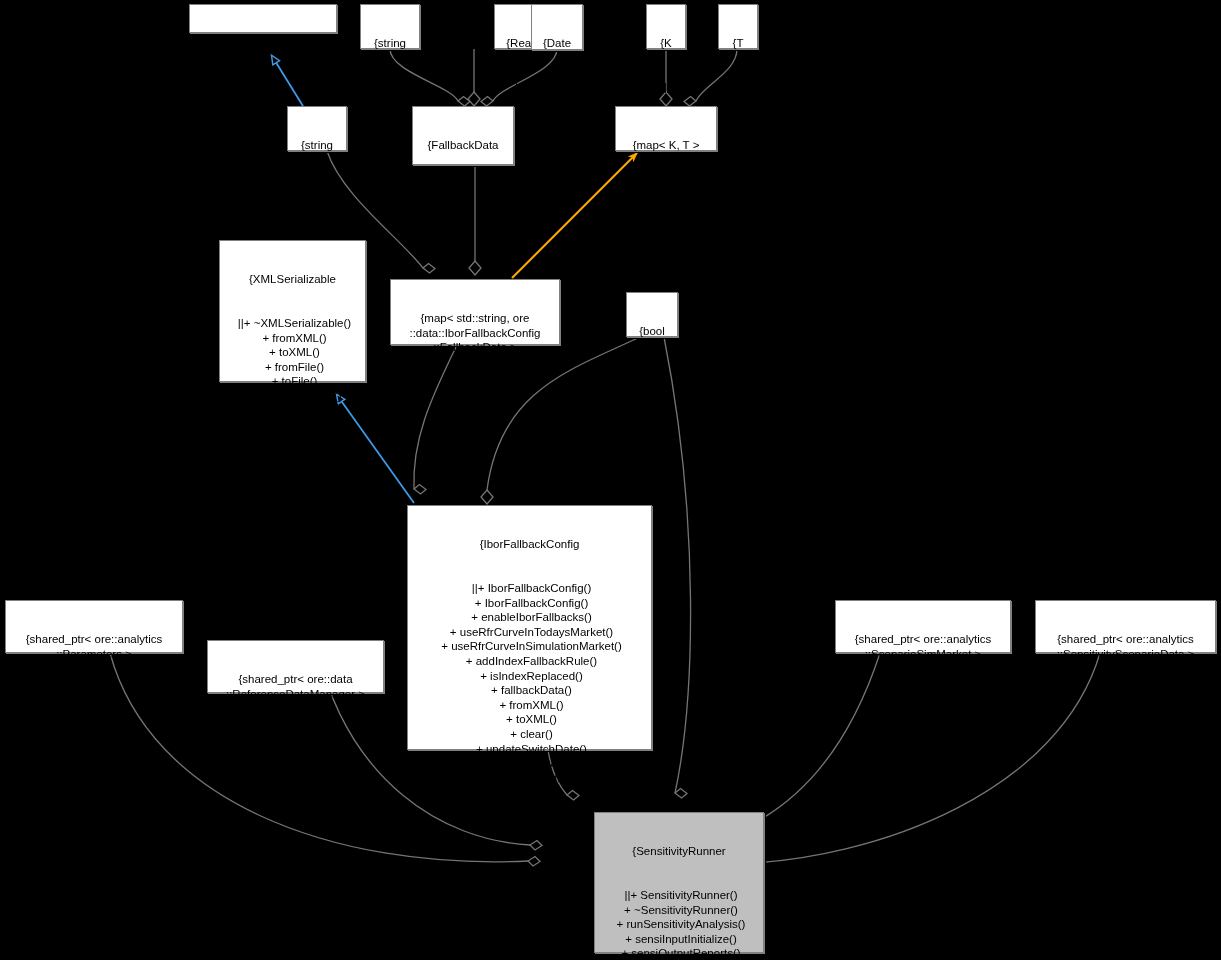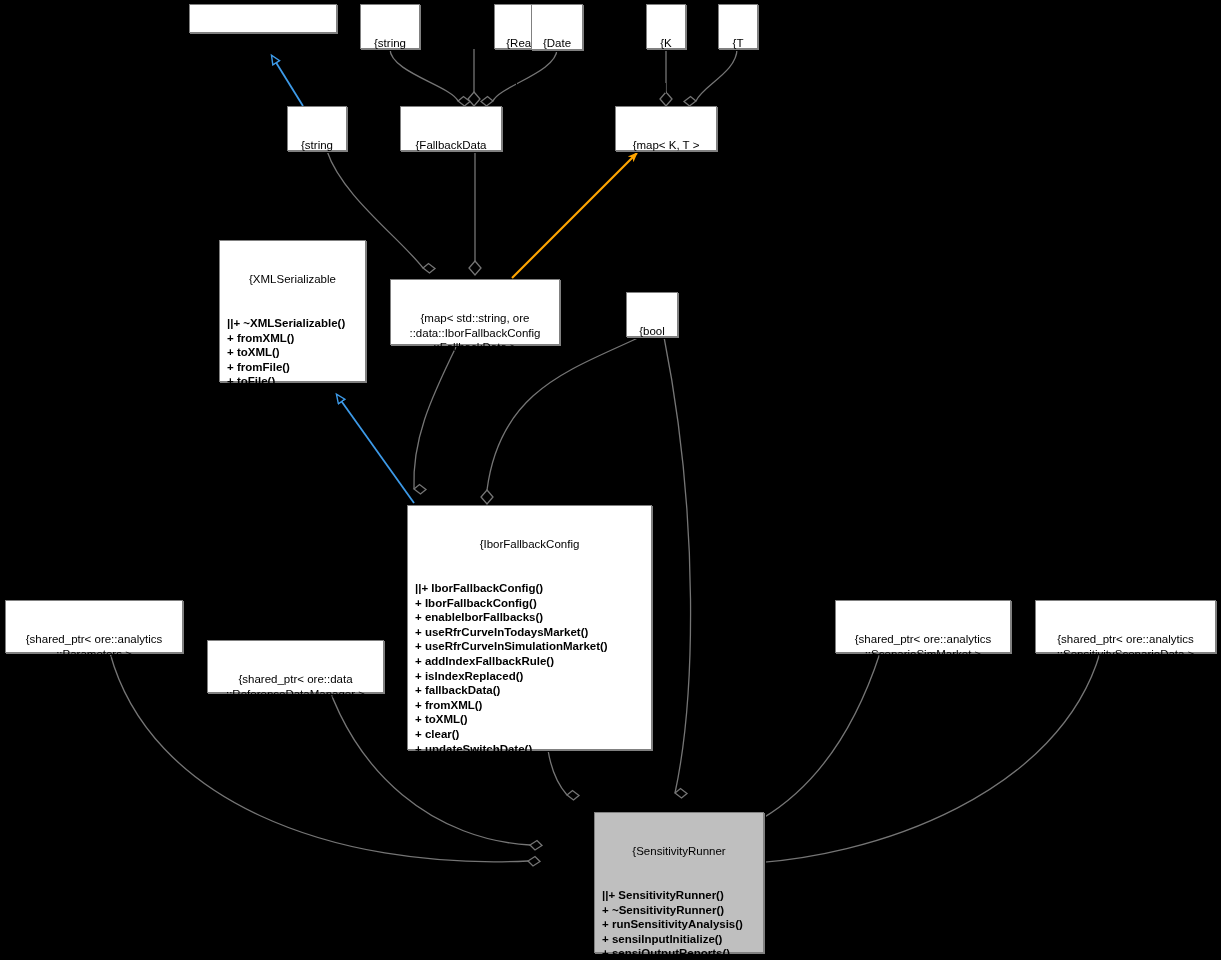--- a/index.html
+++ b/index.html
@@ -41,23 +41,22 @@
   .node.filled {
     background: #bfbfbf;
     margin-left: 48px;
   }
   .node .title {
     display: block;
     text-align: center;
   }
   .node .members {
     display: block;
-    text-align: left;
+    text-align: center;
     padding-left: 4px;
-    font-weight: bold;
   }
   .node .brace {
     display: block;
     text-align: center;
   }
   .node .mline { display: block; }
 </style>
 </head>
 <body>
 
@@ -188,21 +187,21 @@
   <div class="node" style="left:718px; top:4px; width:40px; height:45px;">
     <span class="title">{T</span>
     <span class="brace">||}</span>
   </div>
 
   <div class="node" style="left:287px; top:106px; width:60px; height:45px;">
     <span class="title">{string</span>
     <span class="brace">||}</span>
   </div>
 
-  <div class="node" style="left:400px; top:106px; width:102px; height:45px;">
+  <div class="node" style="left:412px; top:106px; width:102px; height:59px;">
     <span class="title">{FallbackData</span>
     <span class="brace">||}</span>
   </div>
 
   <div class="node" style="left:615px; top:106px; width:102px; height:45px;">
     <span class="title">{map&lt; K, T &gt;</span>
     <span class="brace">||}</span>
   </div>
 
   <div class="node" style="left:219px; top:240px; width:147px; height:142px;">

